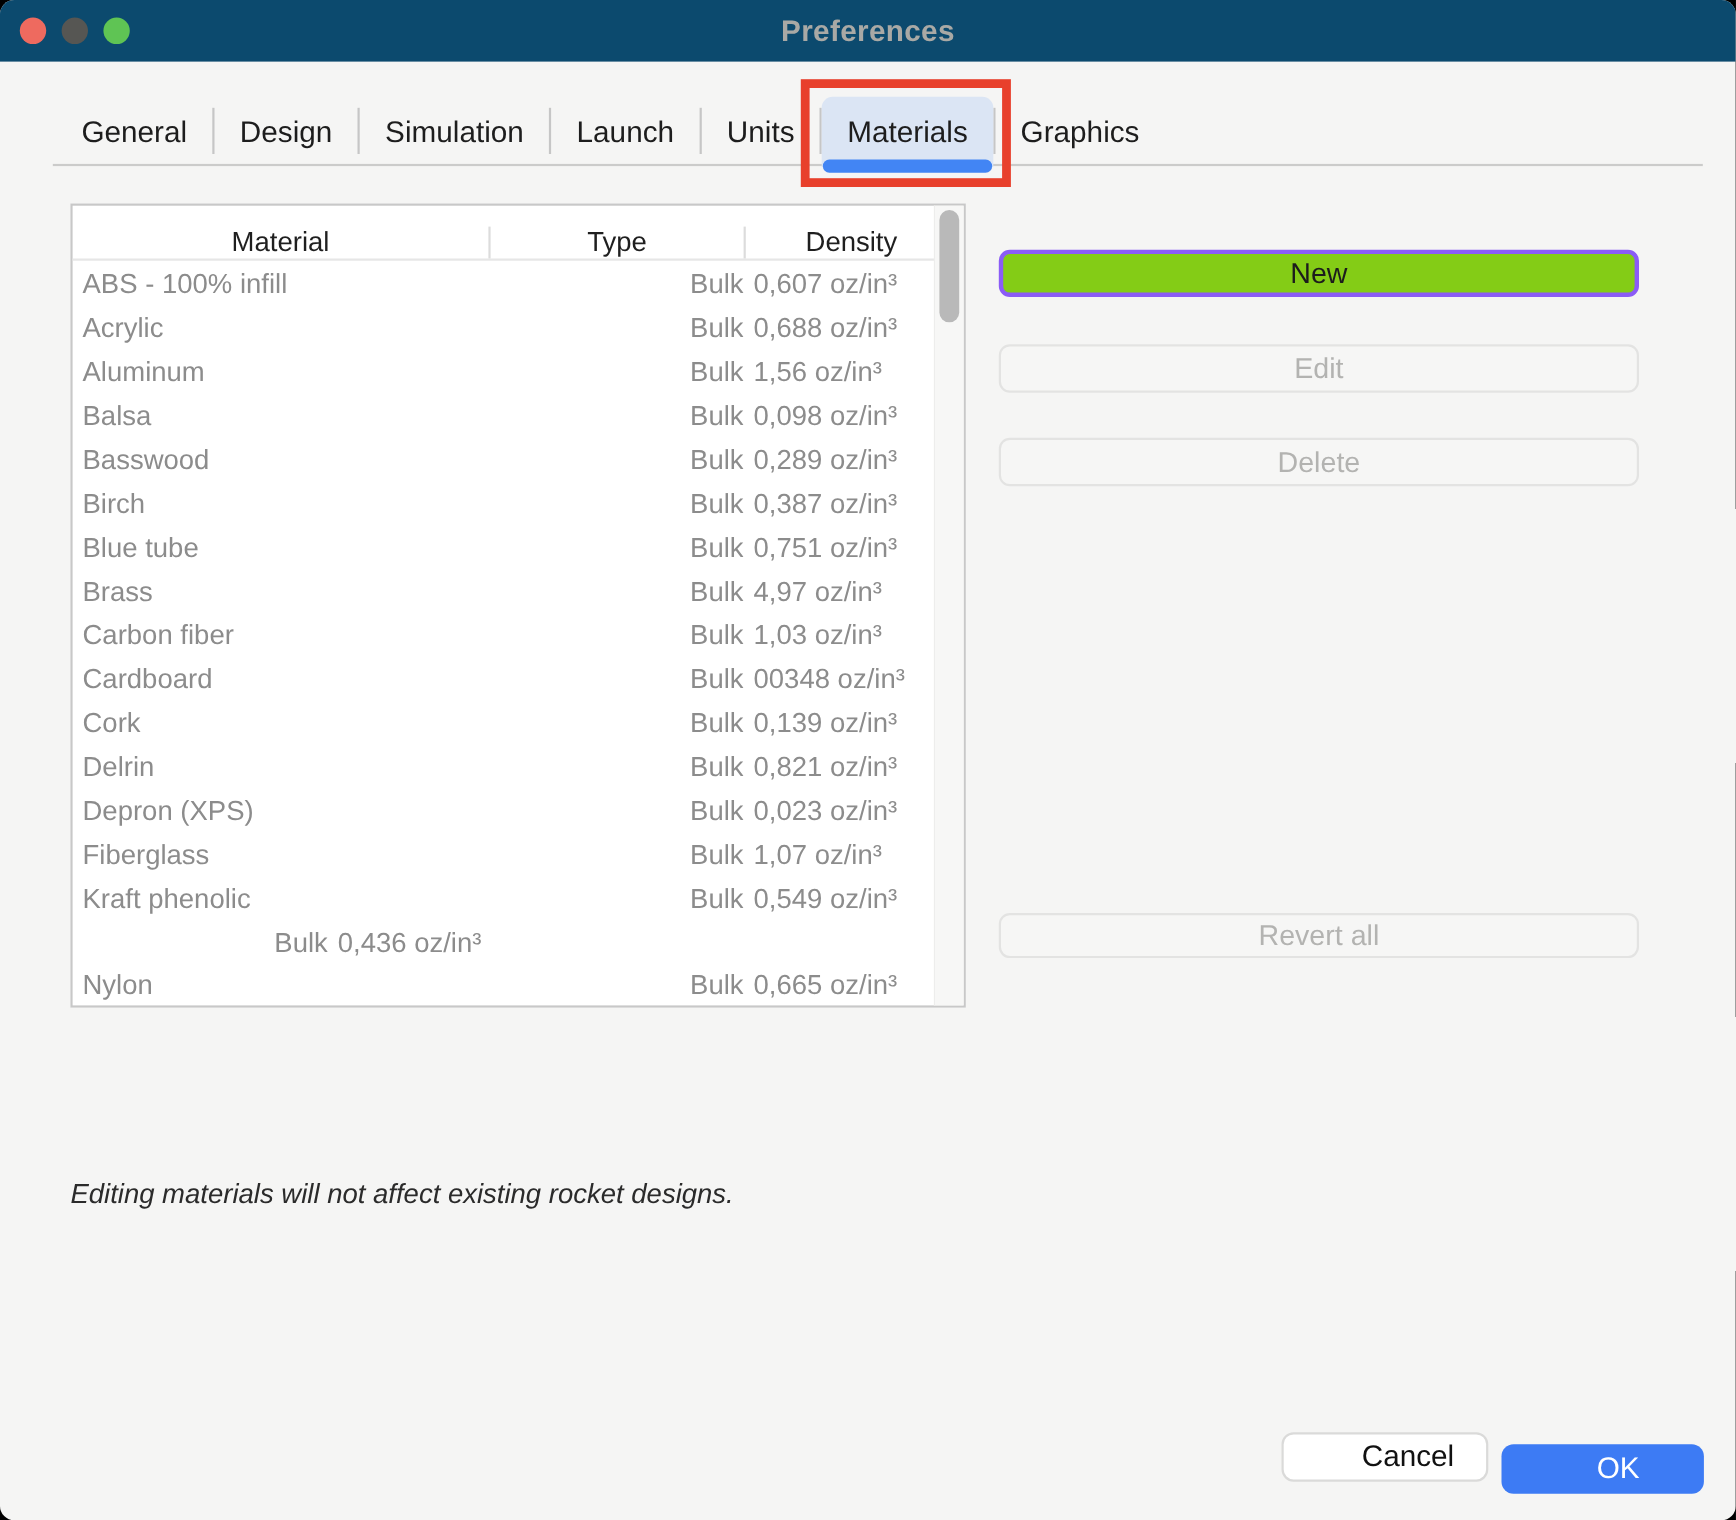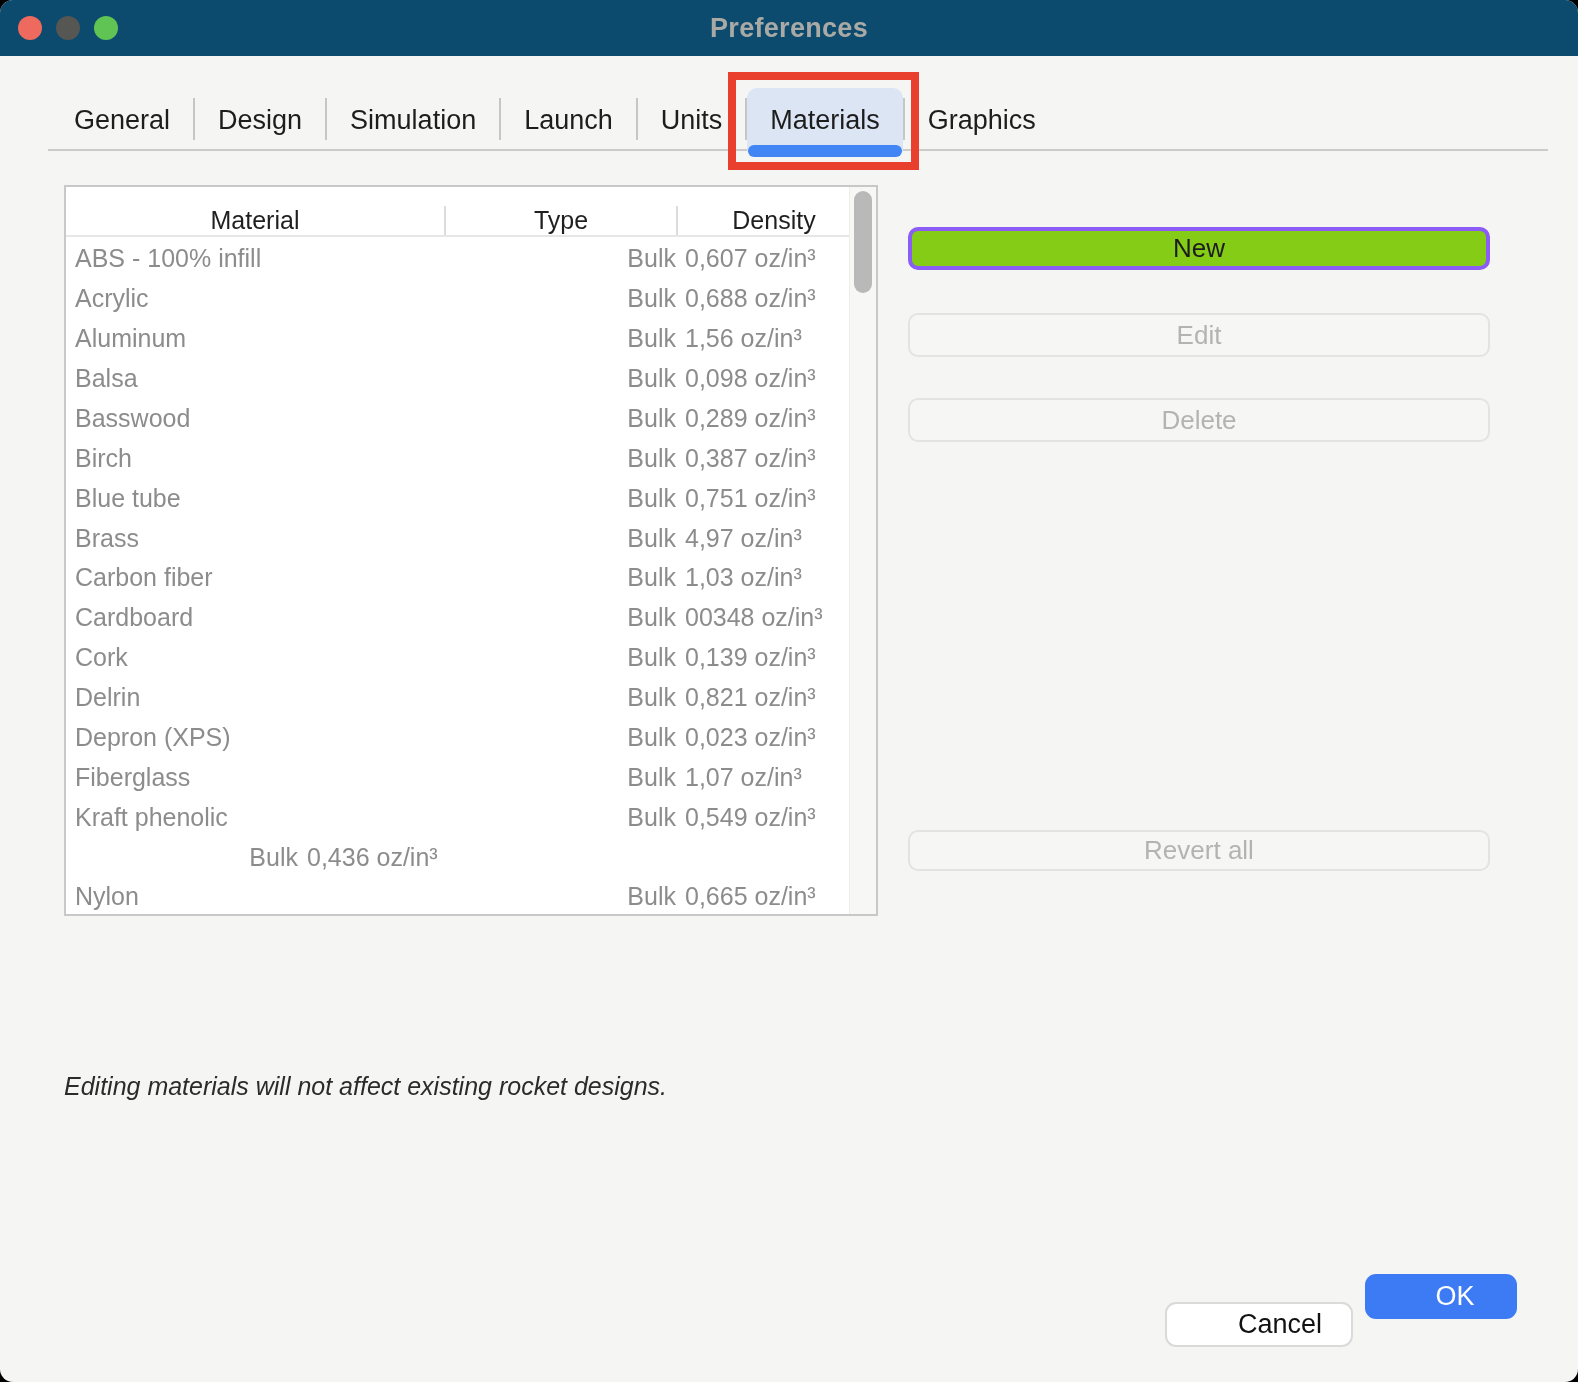--- a/index.html
+++ b/index.html
@@ -93,21 +93,21 @@
     position:absolute; left:64px; top:1072px;
     font-size:25px; font-style:italic; color:#2b2b2b;
   }
 
   
   #btn-cancel {
     left:1165px; top:1302px; width:188px; height:45px;
     background:#ffffff; border:2px solid #dadad9; color:#111; font-size:27px; border-radius:11px;padding-left:42px;
   }
   #btn-ok {
-    left:1365px; top:1274px; width:152px; height:45px;
+    left:1365px; top:1313px; width:184px; height:45px;
     background:#3d7bf4; border:none; color:#ffffff; font-size:27px; border-radius:11px;padding-left:28px;
   }
 </style>
 </head>
 <body>
 
 <div class="window">
 
   <div class="titlebar">
     <div class="lights">

